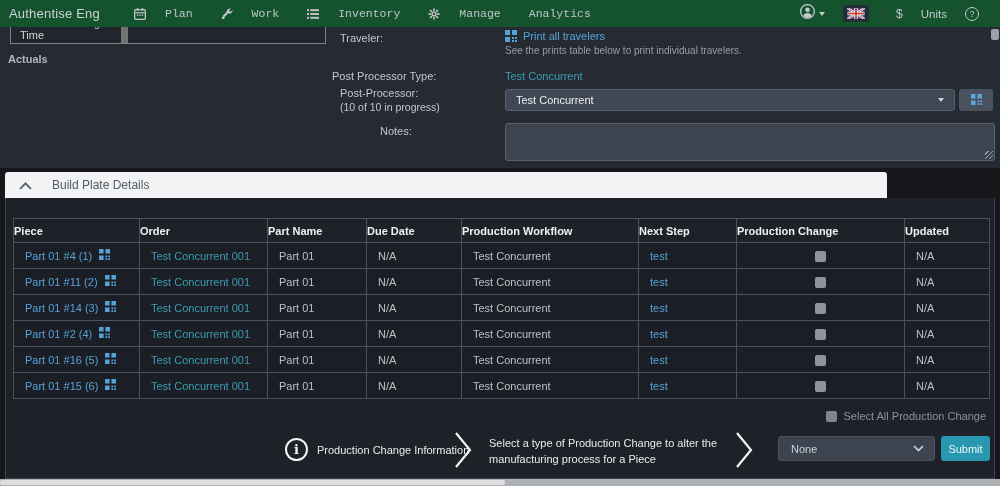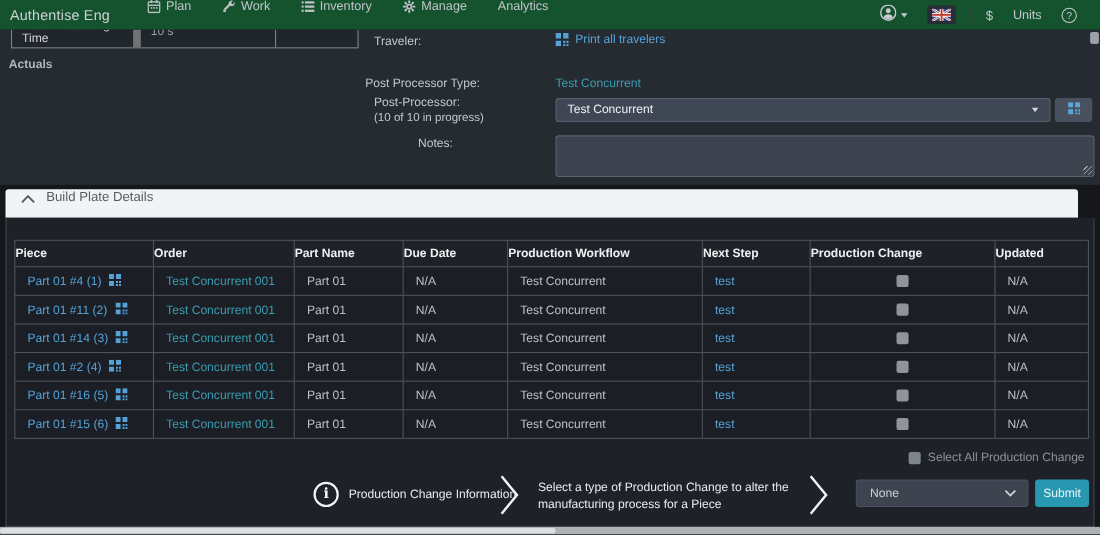--- a/index.html
+++ b/index.html
@@ -4,22 +4,22 @@
 <style>
   * { box-sizing: border-box; margin: 0; padding: 0; }
   body { background:#15171b; font-family:"Liberation Sans", sans-serif; }
   .screen { position:relative; width:1000px; height:486px; background:#15171b; overflow:hidden; }
 
   
   .navbar { position:absolute; left:0; top:0; width:1000px; height:27px; background:#14532d;
             display:flex; align-items:center; color:#c3c7cd; }
   .brand { font-size:13px; color:#ced2d7; padding:0 12px 0 9px; letter-spacing:.2px; }
   .nav-items { display:flex; align-items:center; height:100%; margin-left:8px; }
-  .nav-item { display:flex; gap:5px; font-size:11.5px; color:#c0c4ca;
-              padding:0 14px; height:100%; cursor:pointer; }
+  .nav-item { display:flex; align-items:center; gap:19px; font-size:11.5px; color:#c0c4ca;
+              padding:0 14px; height:100%; cursor:pointer;font-family:Liberation Mono, monospace; }
   .nav-item svg { display:block; }
   .nav-right { margin-left:auto; display:flex; align-items:center; padding-right:12px; }
   .nav-btn { display:flex; align-items:center; gap:4px; padding:0 9px; height:27px; cursor:pointer; }
   .caret-down { width:0; height:0; border-left:3.5px solid transparent; border-right:3.5px solid transparent;
                 border-top:4px solid #c3c7cd; }
   .flag-box { background:#272d35; border-radius:2px; padding:3px 4px; display:flex; align-items:center; }
   .nav-sep { width:1px; height:12px; background:#3a4047; margin:0 4px; }
   .currency { font-size:12px; color:#c3c7cd; }
   .units { font-size:11.5px; color:#c3c7cd; }
   .help-circle { width:14px; height:14px; border:1.3px solid #c3c7cd; border-radius:50%;
@@ -49,23 +49,23 @@
   .qr-btn { position:absolute; left:959px; top:62px; width:34px; height:22px; background:#49515f;
             border-radius:3px; display:flex; align-items:center; justify-content:center;
             color:#5aa7d8; cursor:pointer; }
   .notes-area { position:absolute; left:505px; top:96px; width:490px; height:38px; background:#3d4450;
                 border:1px solid #5a6170; border-radius:3px; resize:none; color:#e8ebee;
                 font-family:"Liberation Sans", sans-serif; font-size:11px; padding:4px 6px; }
   .notes-grip { position:absolute; left:985px; top:124px; width:8px; height:8px;
                 background:repeating-linear-gradient(135deg, transparent 0 2px, #9aa0a8 2px 3px); }
 
   
-  .bpd-header { position:absolute; left:5px; top:172px; width:975px; height:26px; background:#f2f3f4;
-                border-radius:3px 3px 0 0; display:flex; padding-left:14px;
-                gap:10px; cursor:pointer; }
+  .bpd-header { position:absolute; left:5px; top:172px; width:882px; height:26px; background:#f2f3f4;
+                border-radius:3px 3px 0 0; display:flex; align-items:center; padding-left:14px;
+                gap:20px; cursor:pointer; }
   .bpd-title { font-size:12px; color:#565c63; }
   .bpd-panel { position:absolute; left:5px; top:198px; width:990px; height:281px; background:#1e2127;
                border:1px solid #3e444c; border-top:none; }
 
   table.tbl { position:absolute; left:7px; top:20px; width:976px; border-collapse:collapse; table-layout:fixed; }
   .tbl th { border:1px solid #4c525a; height:24px; font-size:11px; font-weight:bold; color:#eef1f3;
             text-align:left; background:#1e2127; }
   .tbl td { border:1px solid #4c525a; height:26px; font-size:11px; color:#bcc1c7; padding-left:11px;
             background:#1b1e24; overflow:hidden; white-space:nowrap; }
   .tbl td.center { padding-left:0; text-align:center; }
@@ -202,35 +202,35 @@
       </div>
       <div class="nav-btn">
         <span class="help-circle">?</span>
       </div>
     </div>
   </div>
 
   <div class="top-section">
     <div class="est-table">
       <div class="est-cell c1">Post-Processing Time</div>
-      <div class="est-cell c2">10 s</div>
       <div class="est-cell c3"></div>
     </div>
     <div class="actuals">Actuals</div>
     <div class="scroll-thumb-v"></div>
 
     <div class="form-label" style="left:340px; top:5px;">Traveler:</div>
     <div class="print-link">
       <span>
         <svg width="12" height="12" viewBox="0 0 12 12" fill="currentColor">
             <path d="M0 0h5v5H0zM7 0h5v5H7zM0 7h5v5H0zM7 7h2v2H7zM10 7h2v2h-2zM7 10h2v2H7zM10 10h2v2h-2z"></path>
           </svg>
       </span>
       <span>Print all travelers</span>
     </div>
+    <div class="print-hint">See the prints table below to print individual travelers.</div>
 
     <div class="form-label" style="left:332px; top:43px;">Post Processor Type:</div>
     <div class="ppt-link">Test Concurrent</div>
 
     <div class="form-label" style="left:340px; top:60px;">Post-Processor:</div>
     <div class="form-sub" style="left:340px; top:74px;">(10 of 10 in progress)</div>
     <div class="pp-select">
       <span>Test Concurrent</span>
       <span class="caret-down"></span>
     </div>

